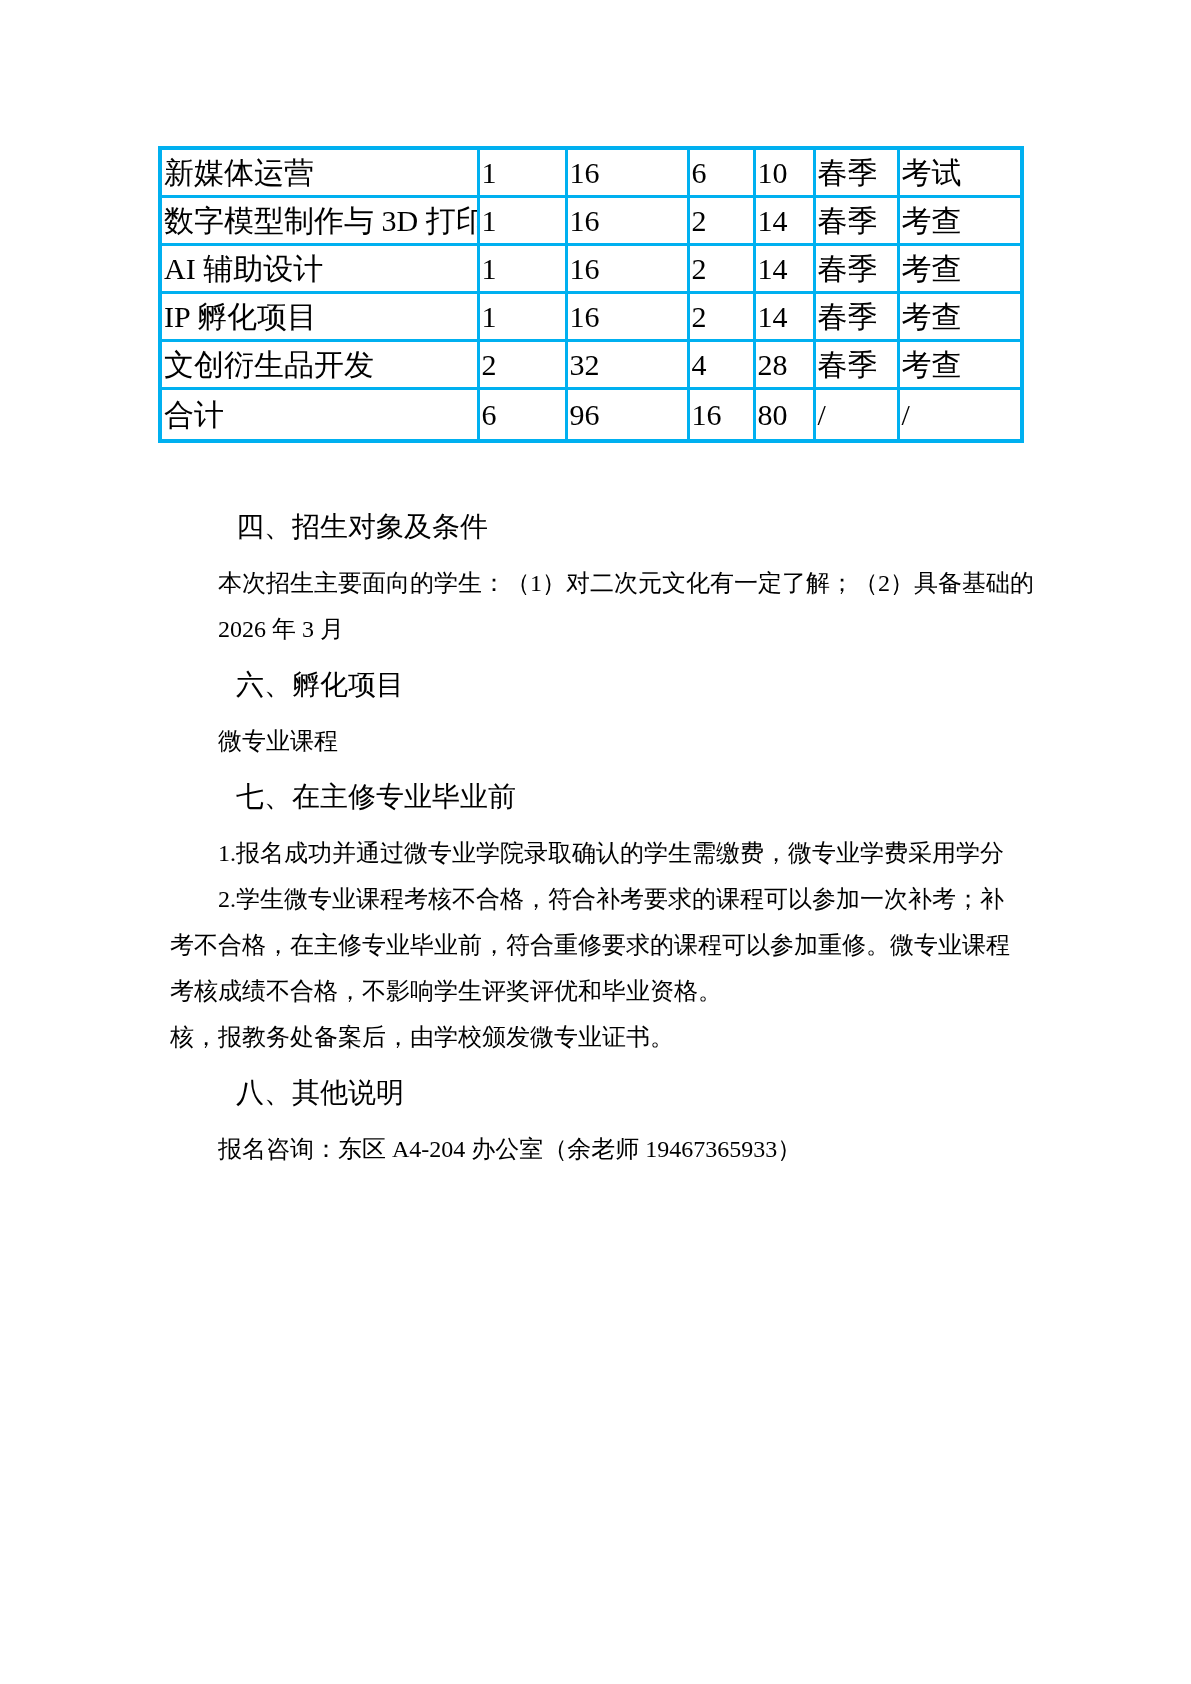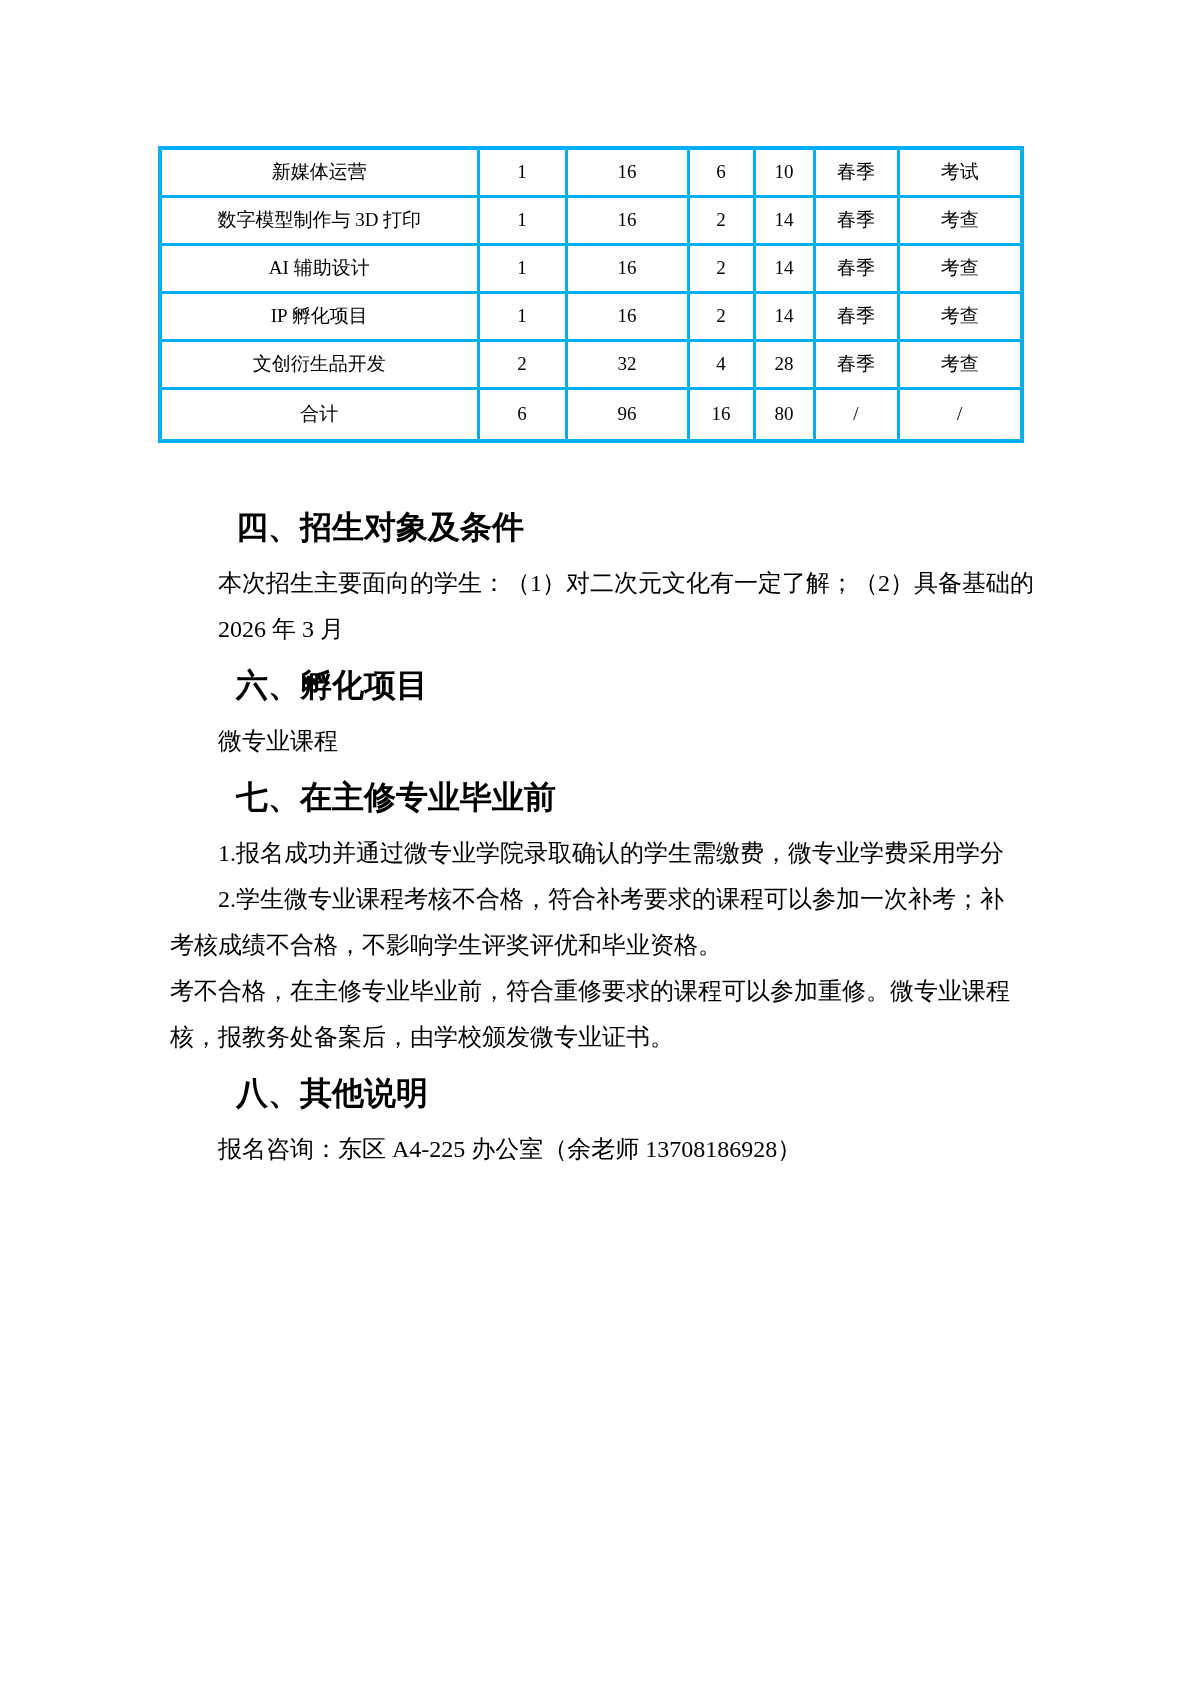--- a/index.html
+++ b/index.html
@@ -18,25 +18,24 @@
     position: absolute;
     left: 158px;
     top: 146px;
     width: 862px;
     border-collapse: collapse;
     table-layout: fixed;
     border: 4px solid #00B0F0;
   }
   table.course-table td {
     border: 3px solid #00B0F0;
-    text-align: center;
     vertical-align: middle;
     height: 45px;
     padding: 0 2px;
-    font-size: 19px;
+    font-size: 30px;
     line-height: 1.1;
     overflow: hidden;
     white-space: nowrap;
   }
   table.course-table tr.total-row td { height: 49px; }
 
   
   .content {
     position: absolute;
     left: 170px;
@@ -45,22 +44,22 @@
     font-size: 24px;
   }
   .line {
     line-height: 46px;
     height: 46px;
     white-space: nowrap;
   }
   .line.indent { padding-left: 48px; }
   .sec-heading {
     font-family: "Liberation Sans", "DejaVu Sans", sans-serif;
-    font-weight: bold;
-    font-size: 32px;
+    font-weight: normal;
+    font-size: 28px;
     line-height: 46px;
     height: 46px;
     margin: 10px 0 10px 0;
     padding-left: 66px;
     white-space: nowrap;
   }
   .sec-heading.first { margin-top: 57px; }
 </style>
 </head>
 <body>
@@ -141,21 +140,21 @@
     <div class="line indent">本次招生主要面向的学生：（1）对二次元文化有一定了解；（2）具备基础的</div>
 
     <div class="line indent">2026 年 3 月</div>
 
     <div class="sec-heading">六、孵化项目</div>
     <div class="line indent">微专业课程</div>
 
     <div class="sec-heading">七、在主修专业毕业前</div>
     <div class="line indent">1.报名成功并通过微专业学院录取确认的学生需缴费，微专业学费采用学分</div>
     <div class="line indent">2.学生微专业课程考核不合格，符合补考要求的课程可以参加一次补考；补</div>
+    <div class="line">考不合格，在主修专业毕业前，符合重修要求的课程可以参加重修。微专业课程</div>
     <div class="line">考核成绩不合格，不影响学生评奖评优和毕业资格。</div>
-    <div class="line">考不合格，在主修专业毕业前，符合重修要求的课程可以参加重修。微专业课程</div>
     <div class="line">核，报教务处备案后，由学校颁发微专业证书。</div>
 
     <div class="sec-heading">八、其他说明</div>
-    <div class="line indent">报名咨询：东区 A4-225 办公室（余老师 13708186928）</div>
+    <div class="line indent">报名咨询：东区 A4-204 办公室（余老师 19467365933）</div>
 
   </div>
 </div>
 
 </body></html>

